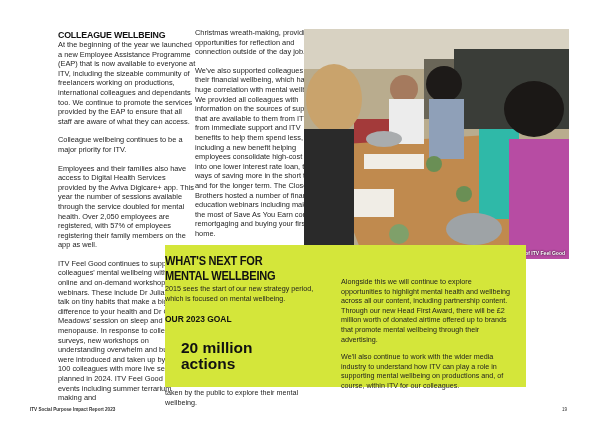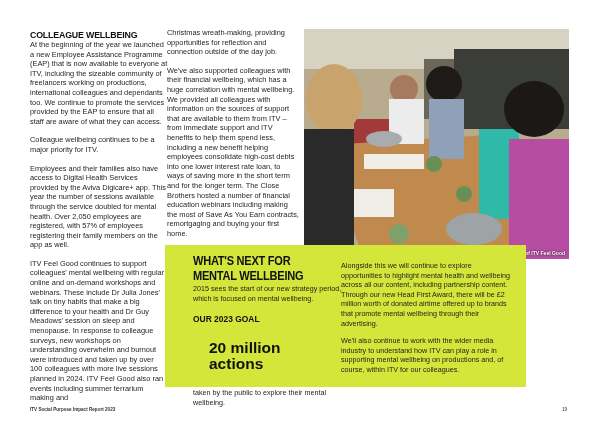--- a/index.html
+++ b/index.html
@@ -1,42 +1,42 @@
 <!DOCTYPE html>
 <html><head>
   <meta charset="utf-8">
   <style>
     html, body { margin: 0; padding: 0; }
     body {
       width: 600px; height: 424px; background: #ffffff; position: relative; overflow: hidden;
       font-family: "Liberation Sans", sans-serif; color: #1e1e1e;
     }
-    .col { position: absolute; font-size: 7.4px; line-height: 9.6px; }
+    .col { position: absolute; font-size: 7.4px; line-height: 9.6px; margin-left: 28px; }
     .col p { margin: 0 0 9px 0; }
     #col1 { left: 30px; top: 30px; width: 138px; }
     #col2 { left: 167px; top: 28px; width: 132px; }
     .heading {
       font-family: "Liberation Sans", sans-serif; font-weight: 700; font-size: 9.6px;
       letter-spacing: -0.2px; transform: scaleX(0.92); transform-origin: left; line-height: 10px; margin-bottom: 0;
       color: #111;
     }
     #photo {
       position: absolute; left: 304px; top: 29px; width: 265px; height: 230px; overflow: hidden;
       background: #8a7a5e;
     }
     #photo svg { display:block; }
     #photo-caption {
       position: absolute; right: 4px; bottom: 3px; font-size: 5px; font-weight: 700; color: #ffffff;
       text-shadow: 0 0 2px #000;
     }
     #lime-box {
       position: absolute; left: 165px; top: 245px; width: 361px; height: 142px; background: #d4e63a;
     }
-    #box-left { position: absolute; left: 28px; top: 9px; width: 160px; }
-    #box-right { position: absolute; left: 176px; top: 16px; width: 170px; font-size: 7.2px; line-height: 9.6px; }
+    #box-left { position: absolute; left: 0; top: 9px; width: 160px; }
+    #box-right { position: absolute; left: 176px; top: 32px; width: 170px; font-size: 7.2px; line-height: 9.6px; }
     #box-right p { margin: 0 0 8px 0; }
     .box-heading {
       font-weight: 700; font-size: 13px; line-height: 13px; transform: scaleX(0.85); transform-origin: left;
       letter-spacing: -0.3px; margin: 0 0 2px 0; color:#111; white-space: nowrap;
     }
     .box-text { font-size: 7.2px; line-height: 9.6px; margin: 0; }
     .goal-label { font-weight: 700; font-size: 9.6px; transform: scaleX(0.88); transform-origin: left; margin: 10px 0 1px 0; color:#111; }
     .goal-value { font-weight: 700; font-size: 15.5px; line-height: 16px; margin: 16px; color:#111; }
     .box-para { font-size: 7.2px; line-height: 9.6px; margin: 10px 0 0 0; }
     #footer-left { position: absolute; left: 30px; top: 407px; font-size: 4.6px; font-weight: 700; color: #333; }

